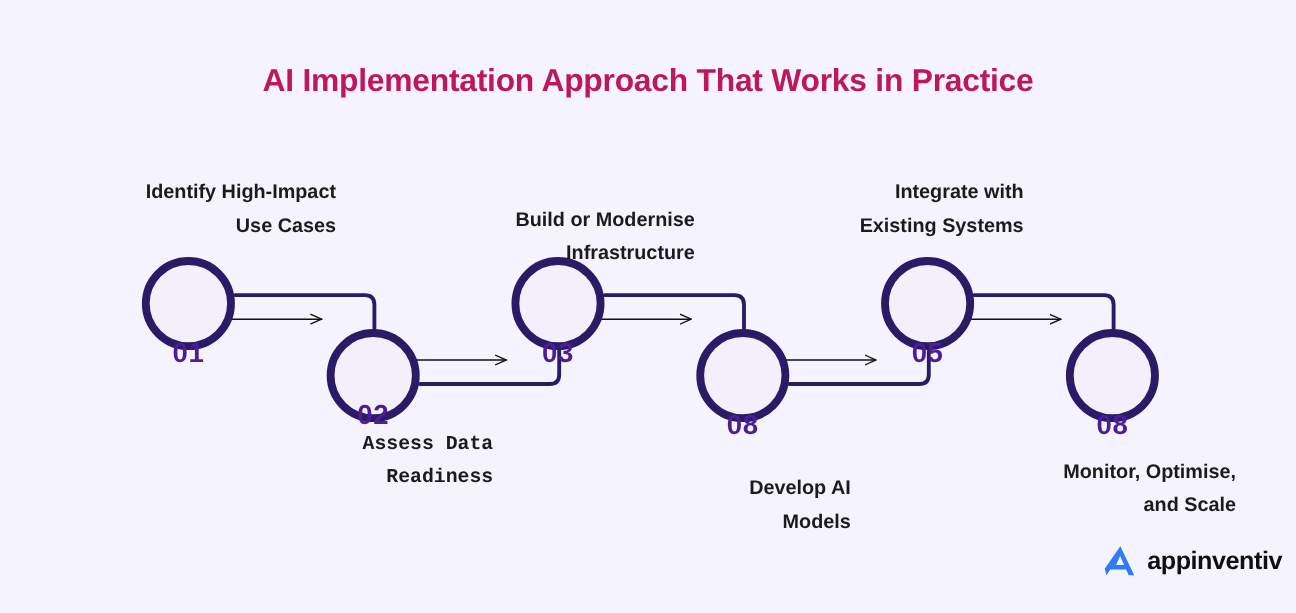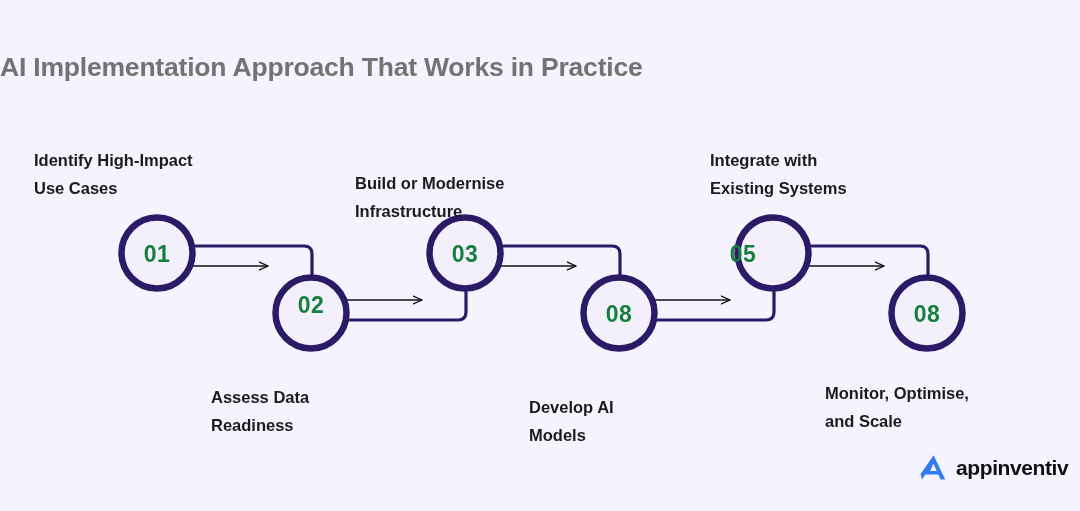--- a/index.html
+++ b/index.html
@@ -7,46 +7,48 @@
   body {
     background:#f5f3fd;
     font-family:"Liberation Sans", sans-serif;
     position:relative;
     overflow:hidden;
   }
   #page-title {
     position:absolute;
     top:52px;
     left:0; right:0;
+    text-align:center;
     font-size:26.5px;
     font-weight:bold;
-    color:#737373;
+    color:#be185d;
     letter-spacing:-0.2px;
   }
   #flow-canvas {
     position:absolute;
     top:0; left:0;
     width:1080px; height:511px;
   }
   .node-label {
     position:absolute;
-    text-align:left;
+    text-align:right;
     font-size:16.5px;
     font-weight:bold;
     color:#1b1b1b;
     line-height:1.72;
     white-space:pre-line;
   }
   .step-number {
     position:absolute;
     font-size:23px;
     font-weight:bold;
-    color:#15803d;
+    color:#4c1d95;
     text-align:center;
     letter-spacing:0.5px;
+    margin-top:40px;
   }
   #brand-logo {
     position:absolute;
     left:918px;
     top:452px;
     display:flex;
     align-items:center;
     gap:7px;
   }
   #brand-name {
@@ -91,32 +93,32 @@
     <circle cx="619" cy="313" r="35.5"></circle>
     <circle cx="773" cy="253" r="35.5"></circle>
     <circle cx="927" cy="313" r="35.5"></circle>
   </g>
 </svg>
 
 <div class="step-number" style="left:127px; top:241px; width:60px;">01</div>
 <div class="step-number" style="left:281px; top:292px; width:60px;">02</div>
 <div class="step-number" style="left:435px; top:241px; width:60px;">03</div>
 <div class="step-number" style="left:589px; top:301px; width:60px;">08</div>
-<div class="step-number" style="left:713px; top:241px; width:60px;">05</div>
+<div class="step-number" style="left:743px; top:241px; width:60px;">05</div>
 <div class="step-number" style="left:897px; top:301px; width:60px;">08</div>
 
 <div class="node-label" style="left:34px; top:146px; width:246px;">Identify High-Impact
 Use Cases</div>
-<div class="node-label" style="left:211px; top:383px; width:200px;">Assess Data
+<div class="node-label" style="left:211px; top:356px; width:200px;font-family:Liberation Mono, monospace;">Assess Data
 Readiness</div>
 <div class="node-label" style="left:355px; top:146px; width:224px;margin-top:23px;">Build or Modernise
 Infrastructure</div>
 <div class="node-label" style="left:529px; top:393px; width:180px;">Develop AI
 Models</div>
-<div class="node-label" style="left:710px; top:146px; width:198px;">Integrate with
+<div class="node-label" style="left:655px; top:146px; width:198px;">Integrate with
 Existing Systems</div>
 <div class="node-label" style="left:825px; top:379px; width:205px;">Monitor, Optimise,
 and Scale</div>
 
 <div id="brand-logo">
   <svg width="31" height="31" viewBox="0 0 31 31">
     <path d="M15.6 3.2 L27.2 27.4 L22.6 27.4 L15.4 11.4 L12.1 18.9 L19.0 18.9 L20.6 22.6 L7.3 22.6 L4.0 27.4 L2.6 22.0 Z" fill="#2f7cf6"></path>
   </svg>
   <span id="brand-name">appinventiv</span>
 </div>

